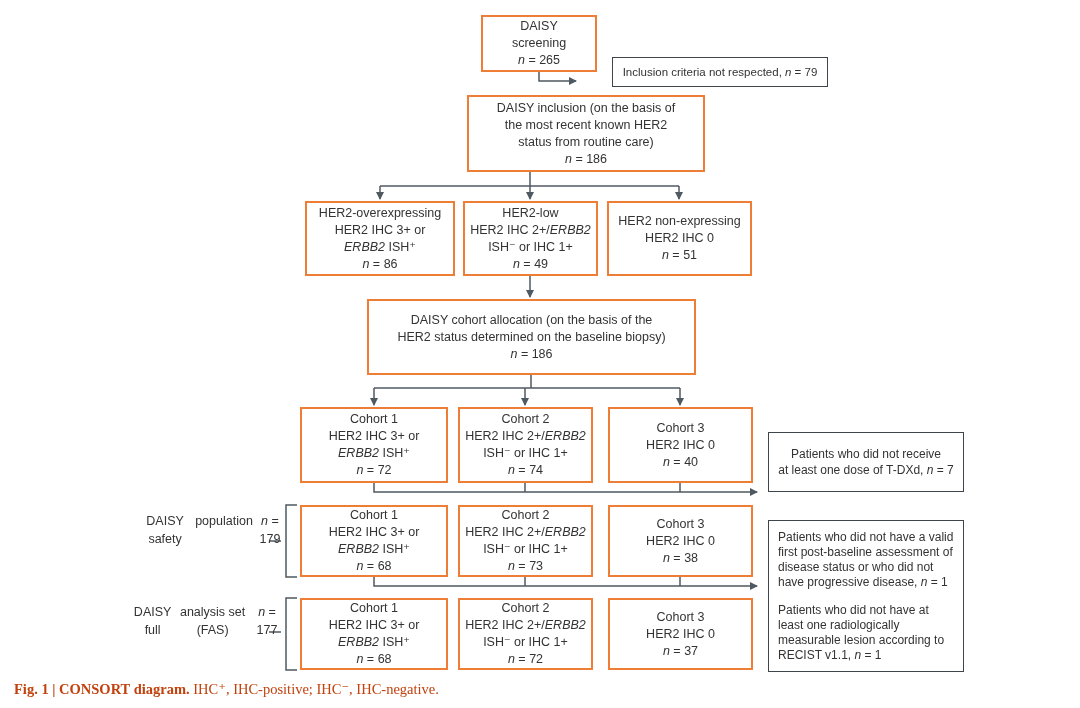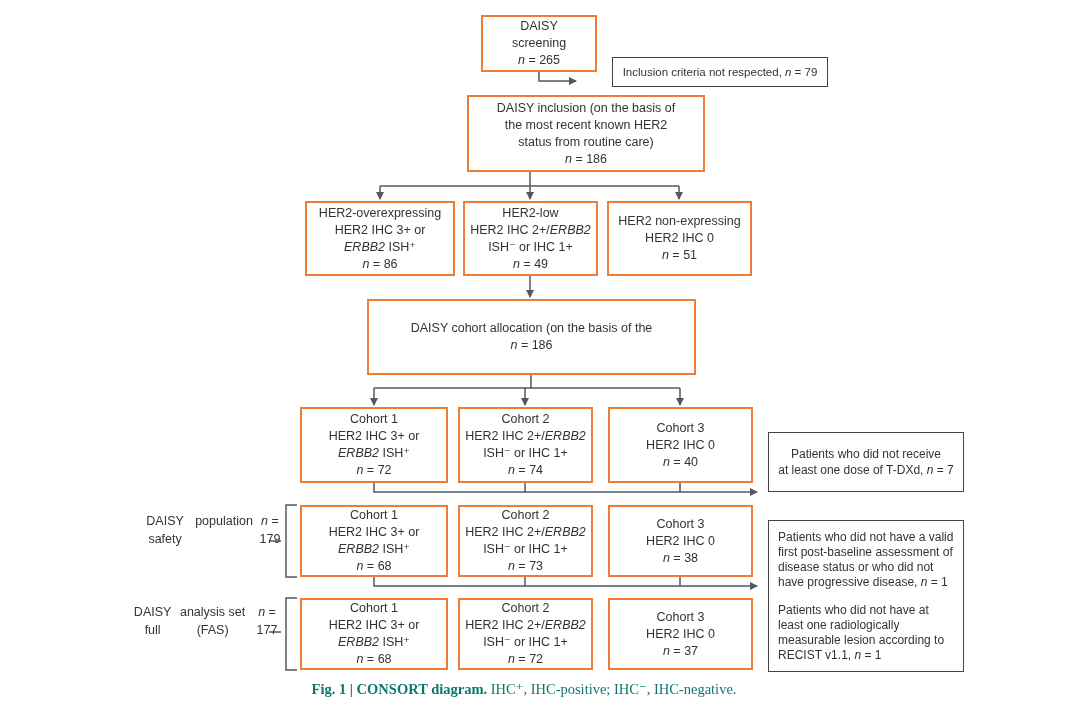--- a/index.html
+++ b/index.html
@@ -29,21 +29,21 @@
     text-align:center;font-size:12.5px;line-height:18px;box-sizing:border-box;}
   .nowrap .ln{white-space:nowrap;}
   .small{font-size:11.5px;}
   .paras{justify-content:flex-end;align-items:flex-start;text-align:left;
     font-size:12px;line-height:15px;padding:9px 8px 8px 9px;}
   .paras .ln + .ln{margin-top:13px;}
   i{font-style:italic;}
   #caption{
     position:absolute;left:14px;top:681px;width:1020px;
     font-family:"Liberation Serif","DejaVu Serif",serif;
-    font-size:14.5px;color:#0f766e;text-align:center;
+    font-size:14.5px;color:#c2410c;text-align:left;
   }
   #caption .b{font-weight:bold;}
 </style>
 </head>
 <body>
 
 <div id="fig">
 
   <svg id="connectors" viewBox="0 0 1080 708" xmlns="http://www.w3.org/2000/svg">
     <defs>
@@ -107,20 +107,21 @@
     </div>
 
   <div class="box obox" style="left:607px;top:201px;width:145px;height:75px;">
       <div class="ln"><span>HER2 non-expressing</span></div>
       <div class="ln"><span>HER2 IHC 0</span></div>
       <div class="ln"><i>n</i><span> = 51</span></div>
     </div>
 
   <div class="box obox" style="left:367px;top:299px;width:329px;height:76px;">
       <div class="ln"><span>DAISY cohort allocation (on the basis of the</span></div>
+      <div class="ln"><span>HER2 status determined on the baseline biopsy)</span></div>
       <div class="ln"><i>n</i><span> = 186</span></div>
     </div>
 
   <div class="box obox" style="left:300px;top:407px;width:148px;height:76px;">
       <div class="ln"><span>Cohort 1</span></div>
       <div class="ln"><span>HER2 IHC 3+ or</span></div>
       <div class="ln"><i>ERBB2</i><span> ISH⁺</span></div>
       <div class="ln"><i>n</i><span> = 72</span></div>
     </div>
 

